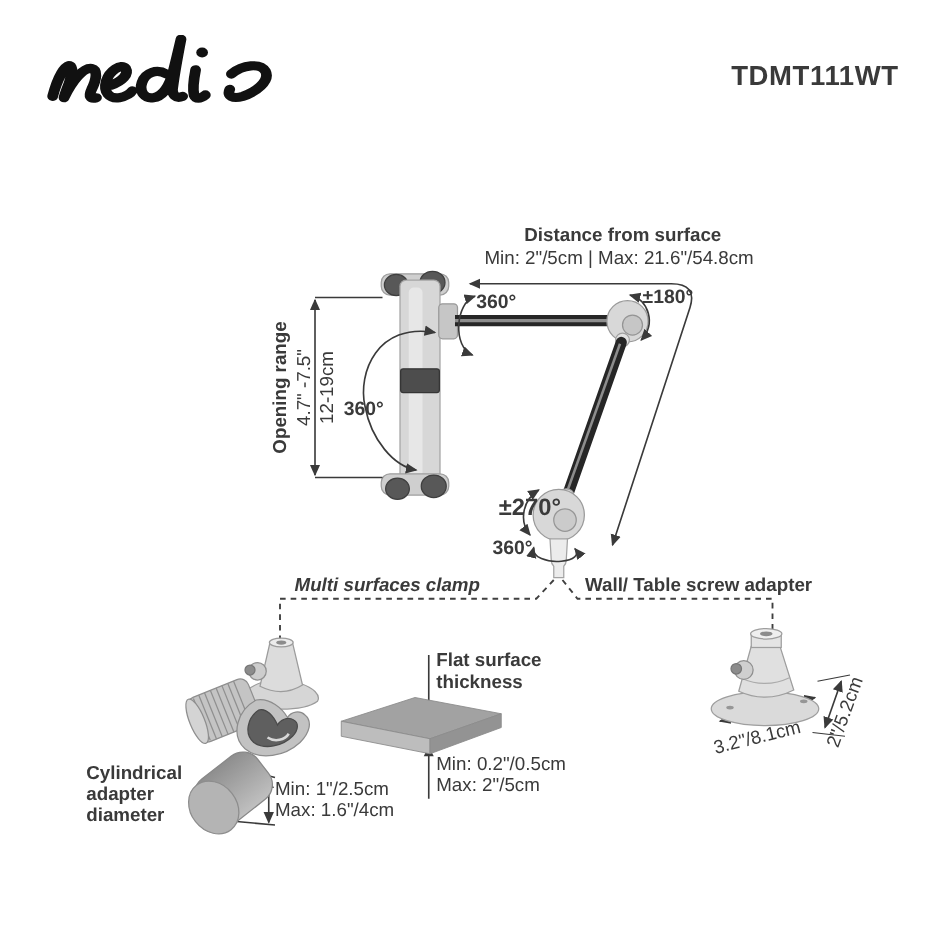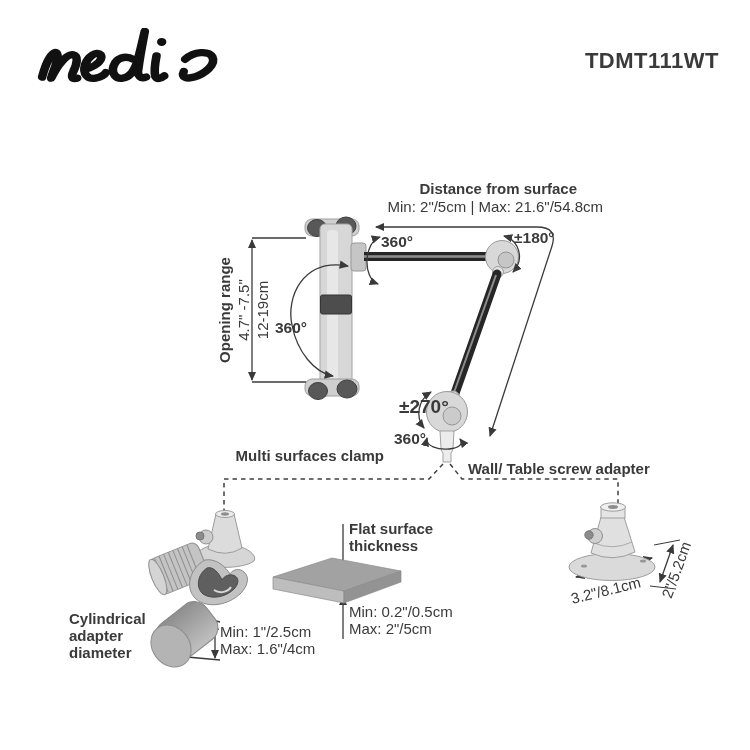--- a/index.html
+++ b/index.html
@@ -163,21 +163,21 @@
   <div class="lbl b" style="left:381px;top:233px;font-size:15.5px;">360°</div>
   <div class="lbl b" style="left:514px;top:229px;font-size:15.5px;">±180°</div>
   <div class="lbl b" style="left:275px;top:319px;font-size:15.5px;">360°</div>
   <div class="lbl b" style="left:381px;top:396px;font-size:19px;margin-left:18px;">±270°</div>
   <div class="lbl b" style="left:394px;top:430px;font-size:15.5px;">360°</div>
 
   <div class="lbl b v" style="left:225px;top:310px;">Opening range</div>
   <div class="lbl v" style="left:244px;top:310px;">4.7" -7.5"</div>
   <div class="lbl v" style="left:263px;top:310px;">12-19cm</div>
 
-  <div class="lbl b ctr" style="left:214px;top:448px;width:170px;">Multi surfaces clamp</div>
+  <div class="lbl b ctr" style="left:214px;top:461px;width:170px;font-style:italic;">Multi surfaces clamp</div>
   <div class="lbl b wrap" style="left:349px;top:521px;width:100px;">Flat surface thickness</div>
 
   <div class="lbl b" style="left:468px;top:461px;">Wall/ Table screw adapter</div>
   <div class="lbl" style="left:349px;top:604px;">Min: 0.2"/0.5cm</div>
   <div class="lbl" style="left:349px;top:621px;">Max: 2"/5cm</div>
 
   <div class="lbl b wrap" style="left:69px;top:611px;width:95px;">Cylindrical adapter diameter</div>
   <div class="lbl" style="left:220px;top:624px;">Min: 1"/2.5cm</div>
   <div class="lbl" style="left:220px;top:641px;">Max: 1.6"/4cm</div>
 

